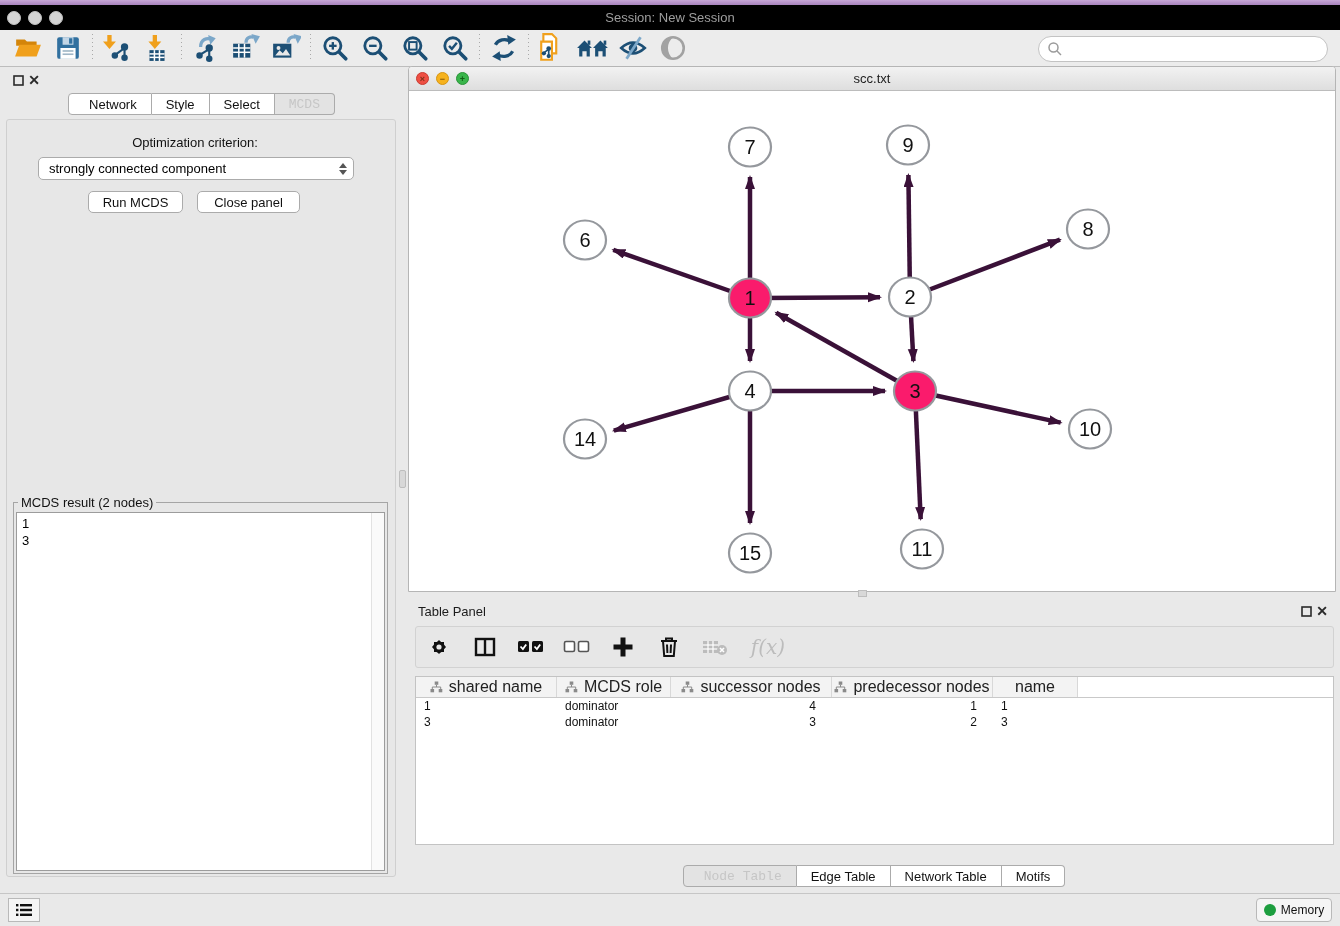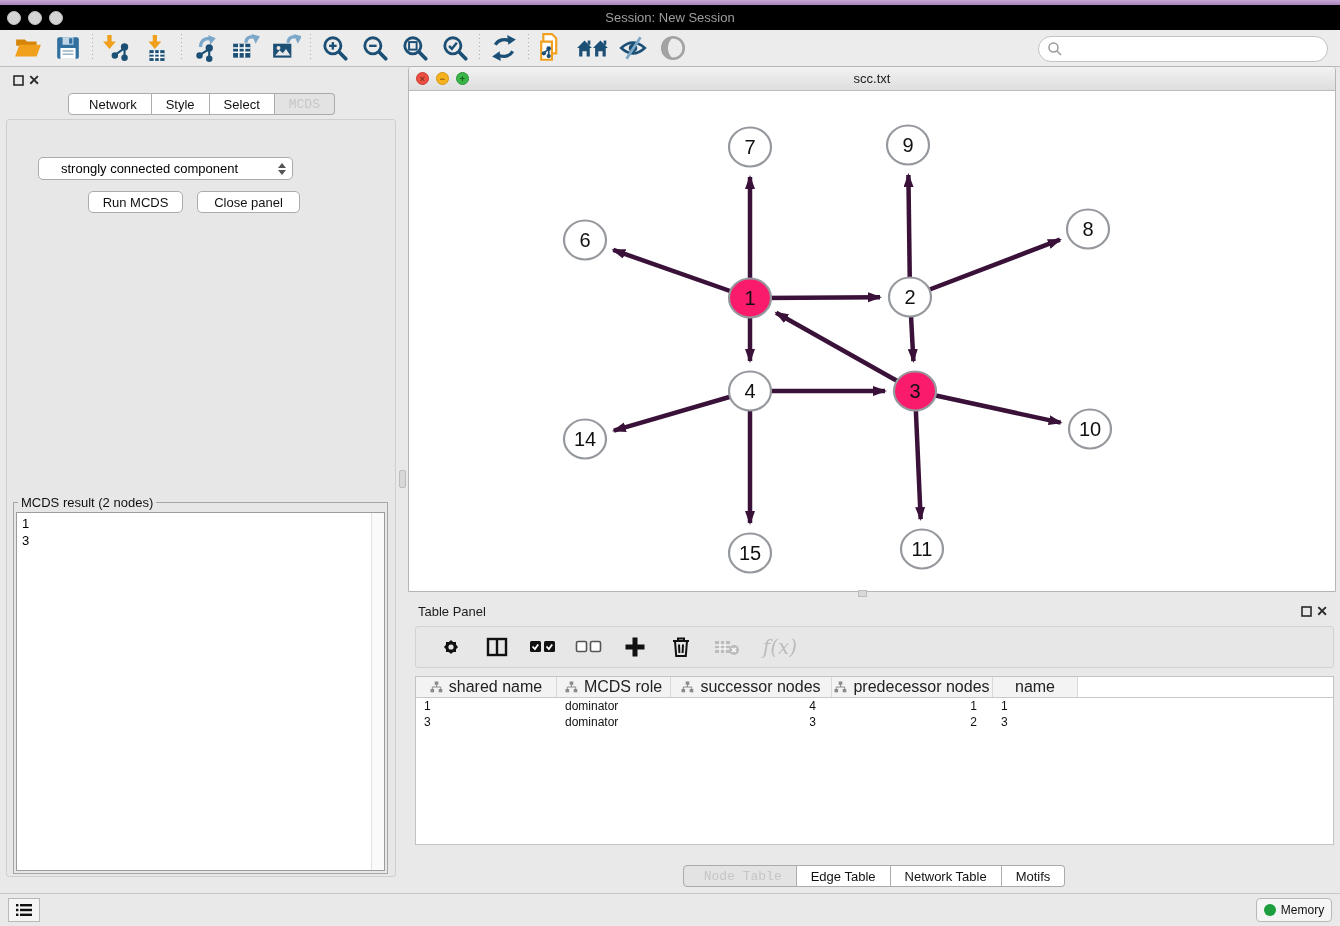--- a/index.html
+++ b/index.html
@@ -38,23 +38,23 @@
     background:none; border:none; cursor:pointer; color:#2a2a2a; font-size:12px; padding:0; }
   .seg-row { display:flex; justify-content:center; position:relative; z-index:2; }
   .seg { height:22px; padding:0 14px; background:#fff; border:1px solid #ababab;
     border-left:none; font-size:13px; color:#111; cursor:pointer; font-family:inherit; }
   .seg:first-child { border-left:1px solid #ababab; border-radius:4px 0 0 4px;padding-left:20px; }
   .seg:last-child { border-radius:0 4px 4px 0; }
   .seg.sel { background:#e3e3e3; color:#c6c6c6;font-family:Liberation Mono, monospace; }
   #cp-body { left:6px; top:52px; width:390px; height:758px; background:#e7e7e7;
     border:1px solid #cfcfcf; border-radius:3px; }
   #opt-label { left:0; top:68px; width:390px; text-align:center; font-size:13px; color:#111; }
-  #opt-select { left:38px; top:90px; width:255px; height:23px; background:#fff;
+  #opt-select { left:38px; top:90px; width:316px; height:23px; background:#fff;
     border:1px solid #ababab; border-radius:5px; display:flex; align-items:center;
-    padding:0 6px 0 22px; font-size:13px; cursor:pointer; }
+    padding:0 6px 0 10px; font-size:13px; cursor:pointer; }
   #opt-select .val { flex:1; }
   .stepper { display:flex; flex-direction:column; gap:2px; align-items:center; }
   .stepper i { width:0; height:0; border-left:4px solid transparent; border-right:4px solid transparent; }
   .stepper .up { border-bottom:5px solid #555; }
   .stepper .dn { border-top:5px solid #555; }
   .cp-btn { position:absolute; height:22px; background:#fff; border:1px solid #ababab;
     border-radius:5px; font-size:13px; color:#111; cursor:pointer; font-family:inherit; }
   #mcds-group { left:13px; top:428px; width:375px; height:379px; border:1px solid #a5a5a5; }
   #mcds-group legend { font-size:13px; color:#111; padding:0 3px; margin-left:4px; }
   #mcds-text { position:absolute; left:2px; top:2px; right:2px; bottom:2px; background:#fff;
@@ -79,21 +79,21 @@
   #graph-svg { display:block; }
   #v-split-handle { left:399px; top:470px; width:7px; height:18px; background:#d8d8d8;
     border:1px solid #bdbdbd; border-radius:2px; }
   #h-split-handle { left:858px; top:590px; width:9px; height:7px; background:#d8d8d8;
     border:1px solid #bdbdbd; }
 
   
   #table-panel { left:408px; top:598px; width:932px; height:292px; background:#e9e9e9; }
   #tp-toolbar { position:absolute; left:7px; top:28px; right:6px; height:42px;
     background:#e7e7e7; border:1px solid #d2d2d2; border-radius:3px;
-    display:flex; align-items:center; padding-left:20px; gap:16px; }
+    display:flex; align-items:center; padding-left:8px; gap:16px; }
   .tp-btn { width:30px; height:30px; display:flex; align-items:center; justify-content:center;
     background:none; border:none; cursor:pointer; }
   #fx-label { font-family:"DejaVu Serif",serif; font-style:italic; font-size:20px; color:#bcbcbc; }
   #node-table { position:absolute; left:7px; top:78px; right:6px; height:169px;
     background:#fff; border:1px solid #c3c3c3; }
   .thead { display:flex; height:21px; border-bottom:1px solid #c9c9c9; }
   .th { background:#f3f3f3; border-right:1px solid #d8d8d8; display:flex;
     align-items:center; justify-content:center; gap:6px; font-size:16px; color:#222; cursor:pointer; }
   .tr { display:flex; height:16px; }
   .td { font-size:12px; color:#111; padding:1px 16px 0 8px; overflow:hidden; }
@@ -299,20 +299,21 @@
     </button>
     <button class="wbtn" style="font-weight:bold; font-size:14px;">✕</button>
   </div>
   <div class="seg-row" id="cp-tabs">
       <button class="seg">Network</button>
       <button class="seg">Style</button>
       <button class="seg">Select</button>
       <button class="seg sel">MCDS</button>
     </div>
   <div id="cp-body" class="abs"></div>
+  <div id="opt-label" class="abs">Optimization criterion:</div>
   <div id="opt-select" class="abs">
     <span class="val">strongly connected component</span>
     <span class="stepper">
         <i class="up"></i>
         <i class="dn"></i>
       </span>
   </div>
   <button class="cp-btn" style="left:88px; top:124px; width:95px;">Run MCDS</button>
   <button class="cp-btn" style="left:197px; top:124px; width:103px;">Close panel</button>
   <fieldset id="mcds-group" class="abs">

